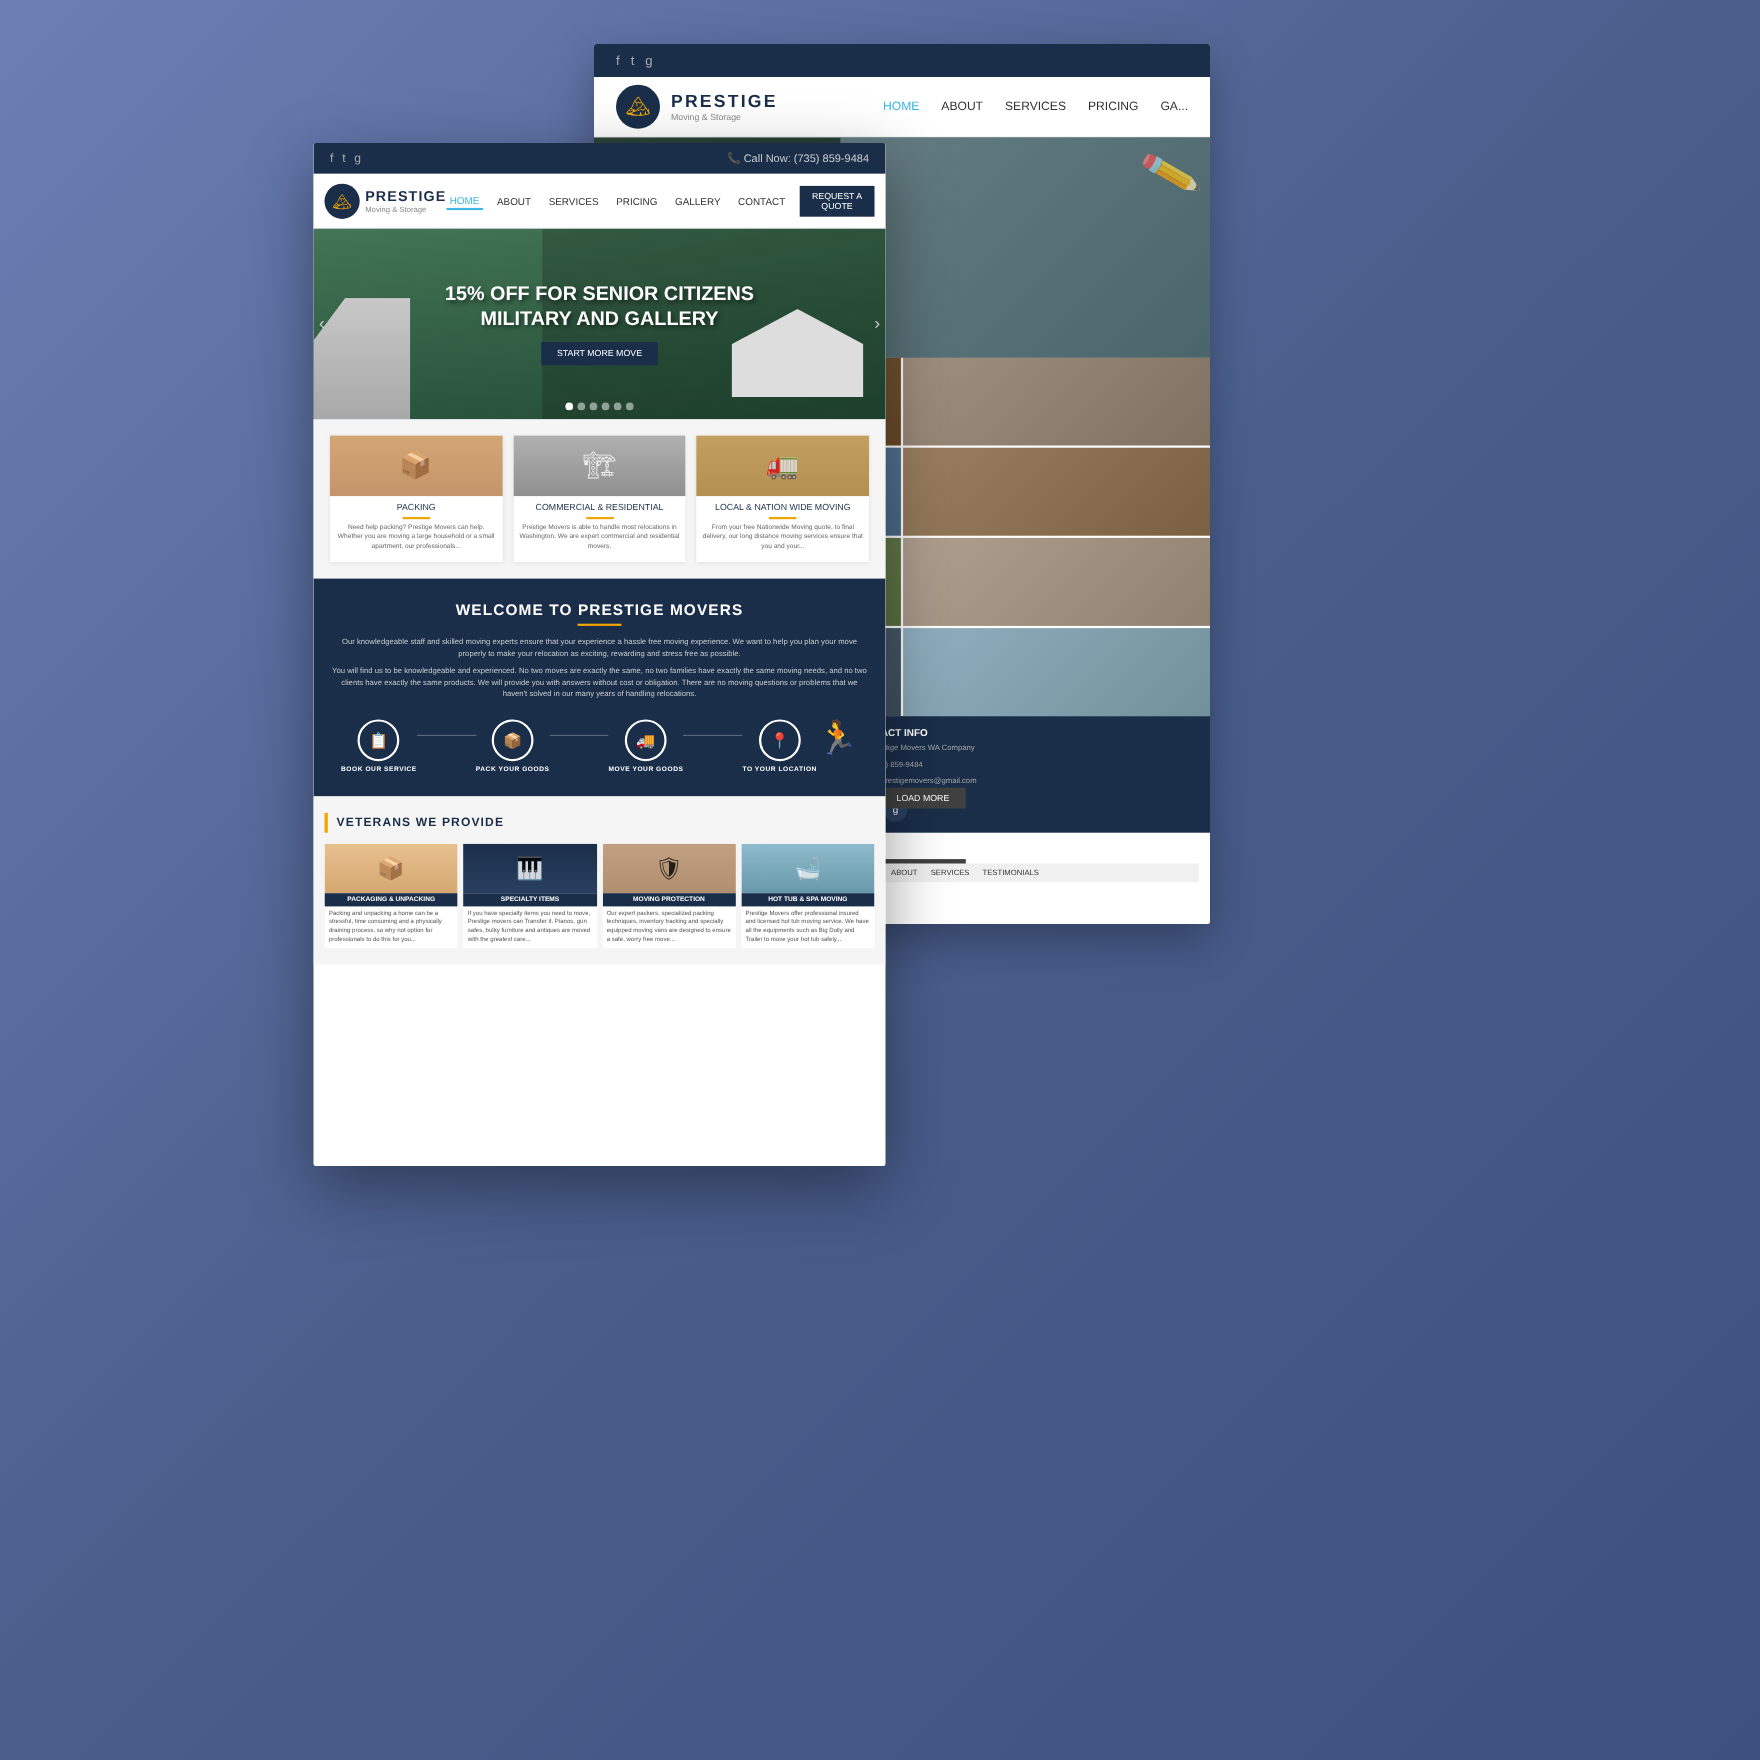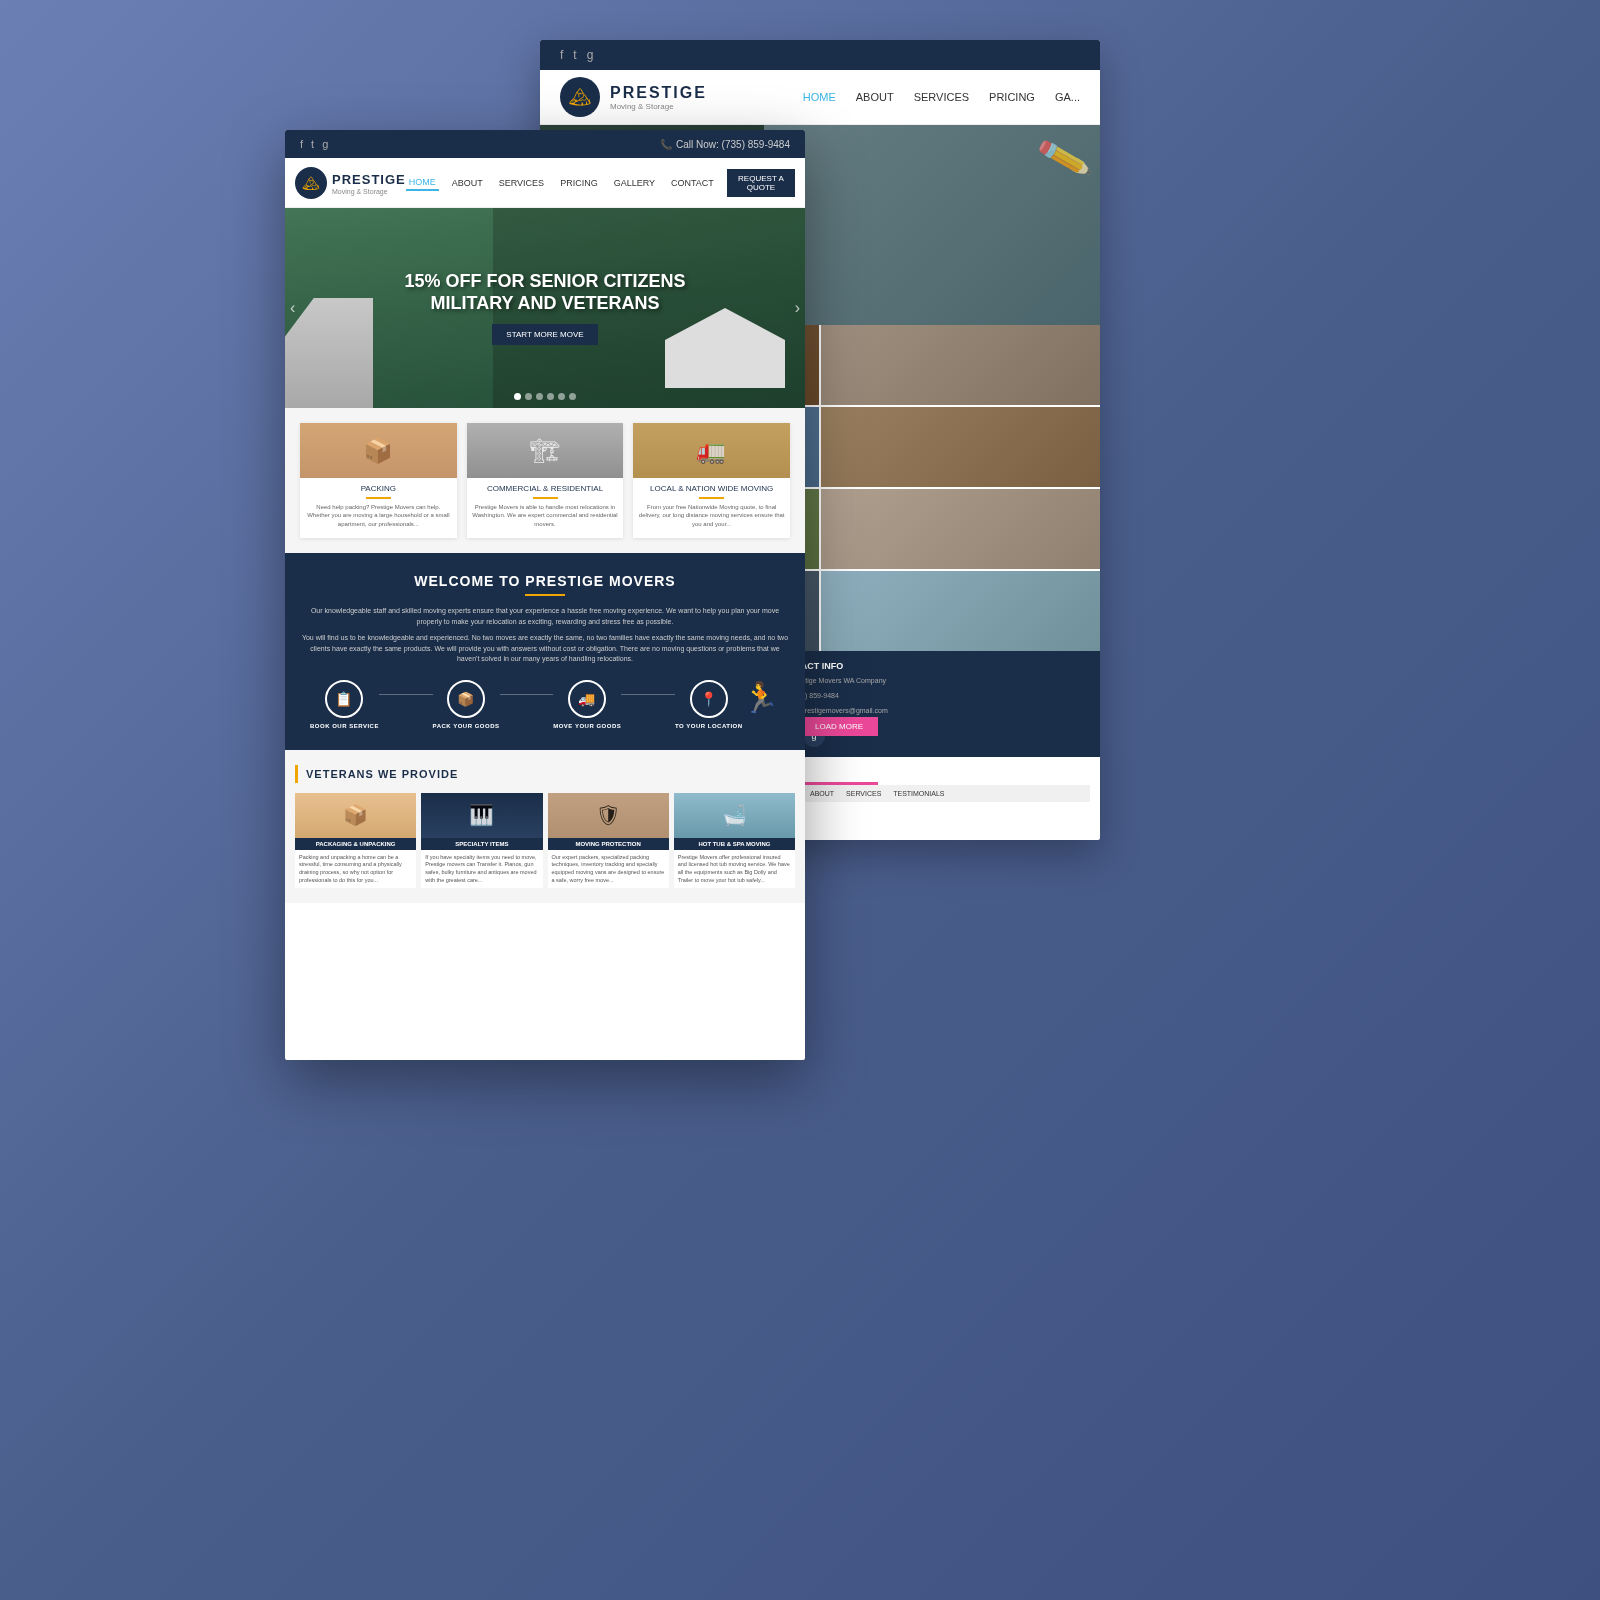--- a/index.html
+++ b/index.html
@@ -126,21 +126,21 @@
       color: #fff;
       padding: 5px 8px;
       font-size: 8px;
       cursor: pointer;
       border: none;
     }
 
     
     .hero {
       position: relative;
-      height: 200px;
+      height: 173px;
       background: linear-gradient(rgba(0,0,0,0.3), rgba(0,0,0,0.3)), #4a7a9b;
       overflow: hidden;
       display: flex;
       align-items: center;
       justify-content: center;
     }
     .hero-content {
       position: relative;
       z-index: 2;
       text-align: center;
@@ -432,21 +432,21 @@
     .back-nav-link.active { color: #3ab5e6; }
 
     
     .back-hero {
       height: 200px;
       background: linear-gradient(rgba(0,0,0,0.4), rgba(0,0,0,0.4)),
                   linear-gradient(135deg, #4a7060, #2a5040);
       position: relative;
     }
     .load-more-btn {
-      background: #ec4899;
+      background: #404040;
       color: #fff;
       padding: 5px 15px;
       font-size: 8px;
       border: none;
       cursor: pointer;
       margin-bottom: 5px;
     }
   </style>
 </head>
 <body>
@@ -578,21 +578,21 @@
     <div style="position:absolute;inset:0;background:linear-gradient(rgba(30,80,50,0.5),rgba(20,60,40,0.7)),linear-gradient(135deg,#6a9a7a,#4a7a5a);"></div>
 
     <div style="position:absolute;left:0;bottom:0;width:160px;height:110px;background:linear-gradient(#c8c8c8,#a8a8a8);clip-path:polygon(0 35%,18% 0,55% 0,55% 100%,0 100%);"></div>
 
     <div style="position:absolute;right:0;top:0;bottom:0;width:60%;background:linear-gradient(rgba(0,0,0,0.2),rgba(0,0,0,0.2));display:flex;align-items:flex-end;justify-content:flex-end;">
       <div style="width:120px;height:80px;background:#ddd;margin-right:20px;margin-bottom:20px;clip-path:polygon(50% 0%,100% 40%,100% 100%,0 100%,0 40%);"></div>
     </div>
 
     <div class="hero-content">
       <div class="hero-title">15% OFF FOR SENIOR CITIZENS</div>
-      <div class="hero-title">MILITARY AND VETERANS</div>
+      <div class="hero-title">MILITARY AND GALLERY</div>
       <button class="hero-btn">START MORE MOVE</button>
     </div>
 
     <span class="hero-arrow left">‹</span>
     <span class="hero-arrow right">›</span>
 
     <div class="hero-dots">
       <div class="dot active"></div>
       <div class="dot"></div>
       <div class="dot"></div>

